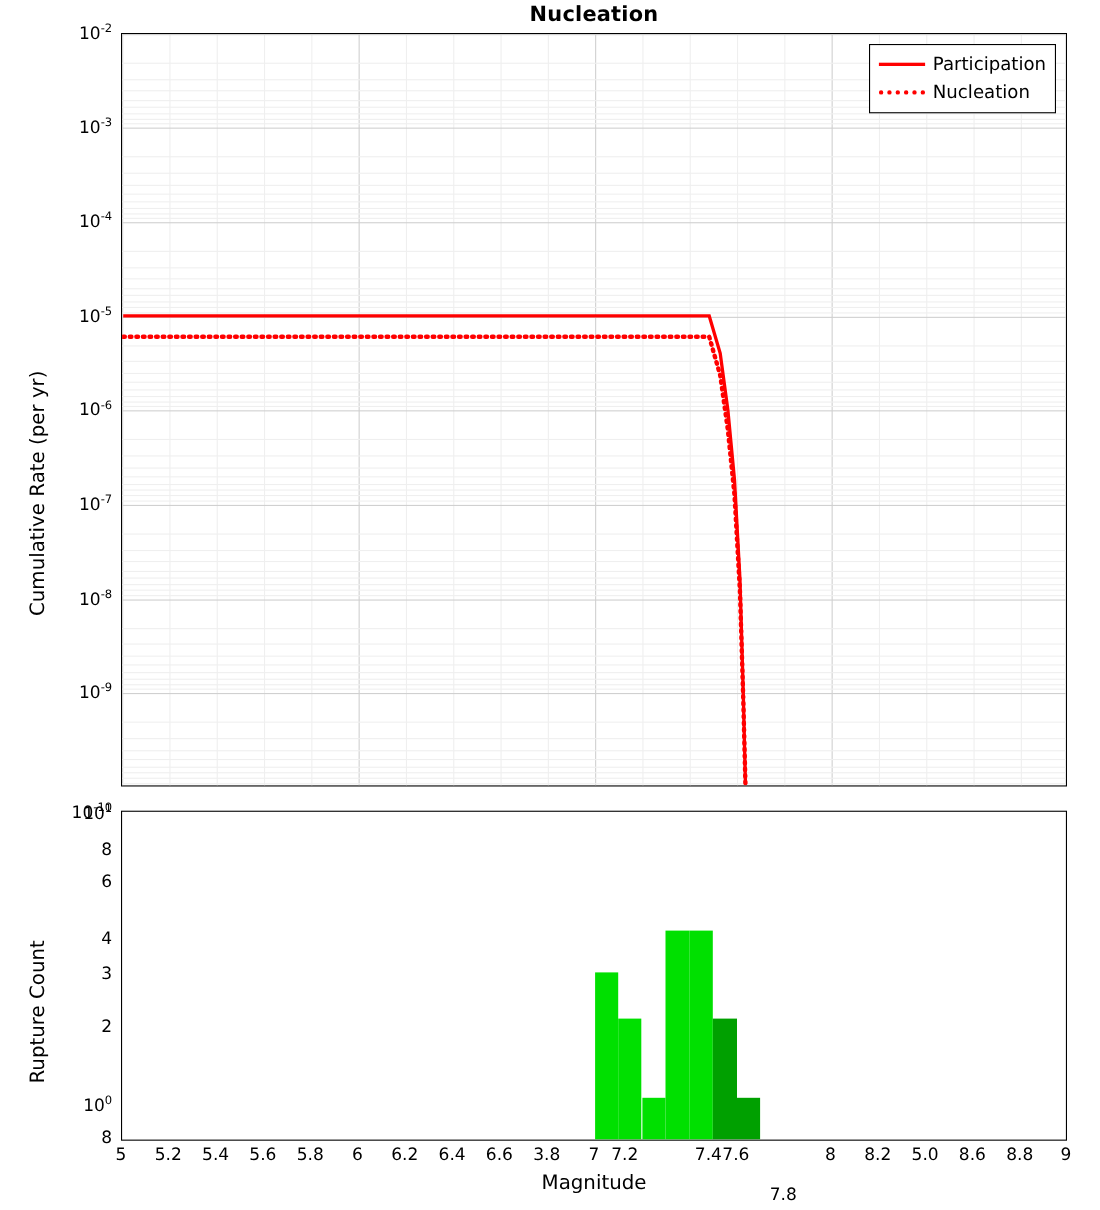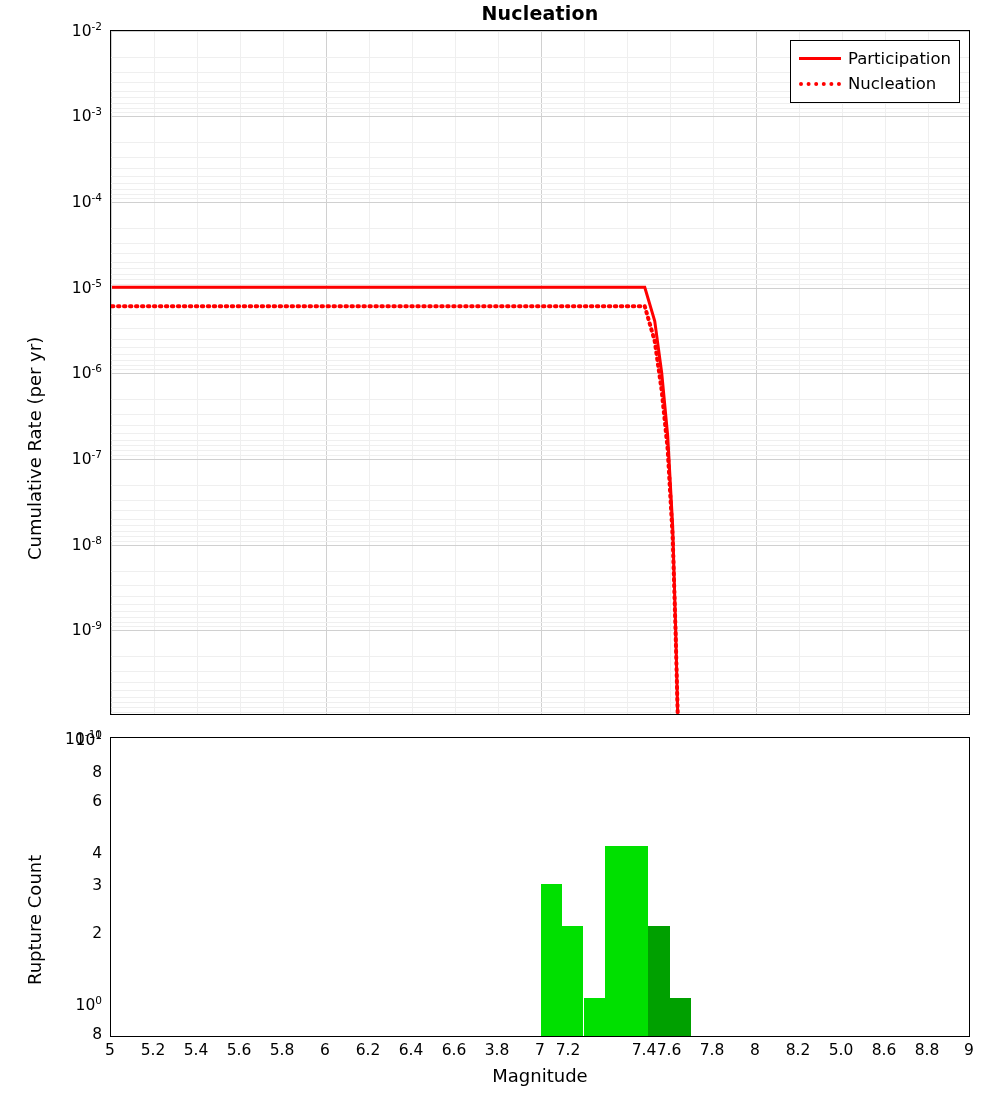--- a/index.html
+++ b/index.html
@@ -339,21 +339,21 @@
   <div class="tick-label xtick" style="left:282px;">5.8</div>
   <div class="tick-label xtick" style="left:325px;">6</div>
   <div class="tick-label xtick" style="left:368px;">6.2</div>
   <div class="tick-label xtick" style="left:411px;">6.4</div>
   <div class="tick-label xtick" style="left:454px;">6.6</div>
   <div class="tick-label xtick" style="left:497px;">3.8</div>
   <div class="tick-label xtick" style="left:540px;">7</div>
   <div class="tick-label xtick" style="left:568px;">7.2</div>
   <div class="tick-label xtick" style="left:630px;margin-left:14px;">7.4</div>
   <div class="tick-label xtick" style="left:669px;">7.6</div>
-  <div class="tick-label xtick" style="left:712px;">7.8</div>
+  <div class="tick-label xtick" style="left:712px;margin-top:36px;">7.8</div>
   <div class="tick-label xtick" style="left:755px;">8</div>
   <div class="tick-label xtick" style="left:798px;">8.2</div>
   <div class="tick-label xtick" style="left:841px;">5.0</div>
   <div class="tick-label xtick" style="left:884px;">8.6</div>
   <div class="tick-label xtick" style="left:927px;">8.8</div>
   <div class="tick-label xtick" style="left:969px;">9</div>
 
   <div id="xlabel">Magnitude</div>
 
 </div>

